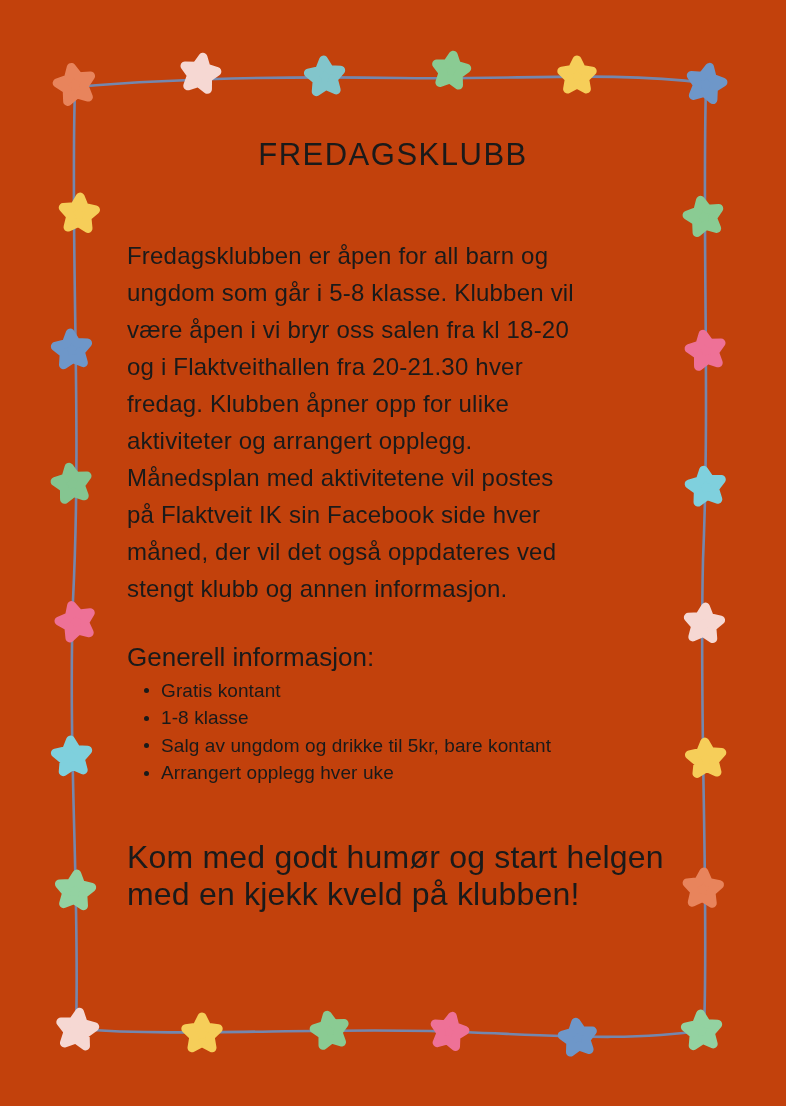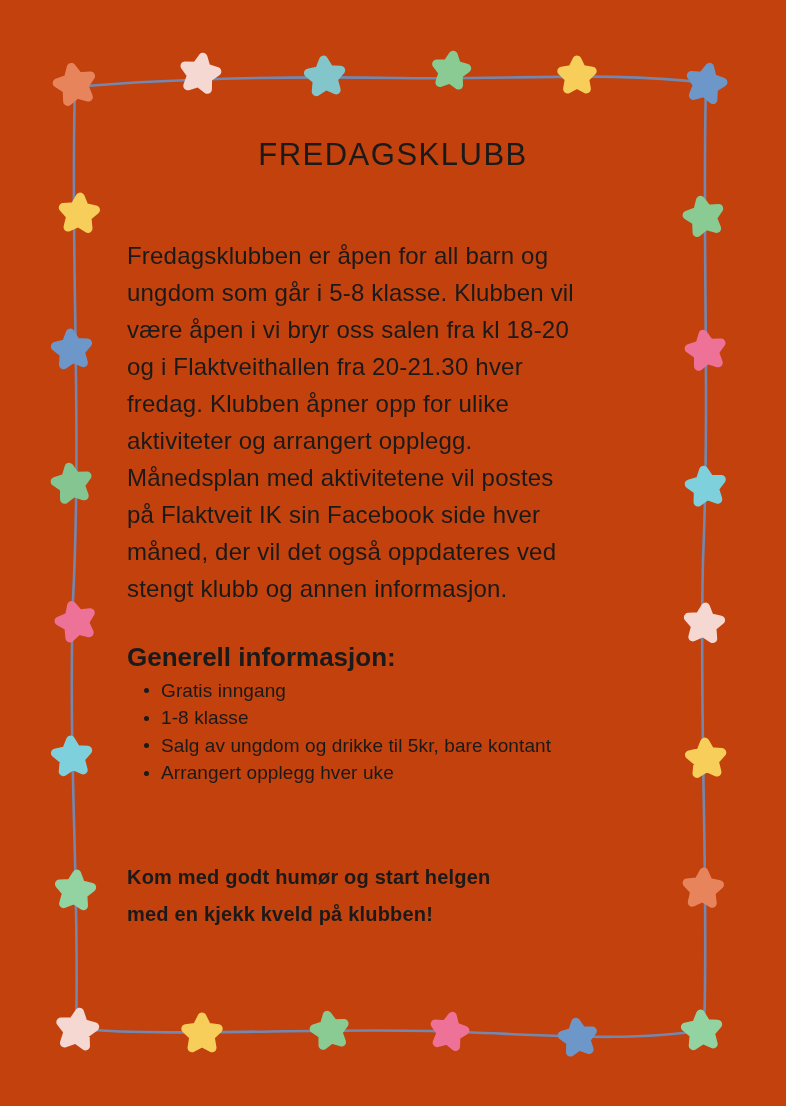--- a/index.html
+++ b/index.html
@@ -41,21 +41,21 @@
     line-height: 37px;
     letter-spacing: 0.2px;
     white-space: pre;
   }
   .info-heading {
     position: absolute;
     left: 127px;
     top: 642px;
     margin: 0;
     font-size: 26px;
-    font-weight: 700;
+    font-weight: 400;
   }
   .info-list {
     position: absolute;
     left: 144px;
     top: 677px;
     margin: 0;
     padding: 0;
     list-style: none;
   }
   .info-item {
@@ -68,26 +68,25 @@
   .dot {
     flex: none;
     width: 5px;
     height: 5px;
     border-radius: 50%;
     margin-right: 12px;
   }
   .closing {
     position: absolute;
     left: 127px;
-    top: 859px;
-    font-size: 20px;
+    top: 839px;
+    font-size: 32px;
     line-height: 37px;
     letter-spacing: 0.2px;
     white-space: pre;
-    font-weight: bold;
   }
 </style>
 </head>
 <body style="background: rgb(249, 226, 242);">
 
 <div class="poster" style="background: #c2410c; color: rgb(26, 26, 26);">
 
   <svg class="border-svg" viewBox="0 0 786 1106" xmlns="http://www.w3.org/2000/svg">
     <path class="bline" d="M75 87 C180 78 280 76 400 78 C520 80 610 71 706 83" stroke="#6b8fc0"></path>
     <path class="bline" d="M75 87 C70 250 82 420 73 600 C68 760 80 900 76 1029" stroke="#6b8fc0"></path>
@@ -133,21 +132,21 @@
 på Flaktveit IK sin Facebook side hver
 måned, der vil det også oppdateres ved
 stengt klubb og annen informasjon.</div>
 
   <h2 class="info-heading">Generell informasjon:</h2>
 
   <ul class="info-list">
 
       <li class="info-item">
         <span class="dot" style="background: rgb(26, 26, 26);"></span>
-        <span class="item-text">Gratis inngang</span>
+        <span class="item-text">Gratis kontant</span>
       </li>
 
       <li class="info-item">
         <span class="dot" style="background: rgb(26, 26, 26);"></span>
         <span class="item-text">1-8 klasse</span>
       </li>
 
       <li class="info-item">
         <span class="dot" style="background: rgb(26, 26, 26);"></span>
         <span class="item-text">Salg av ungdom og drikke til 5kr, bare kontant</span>

